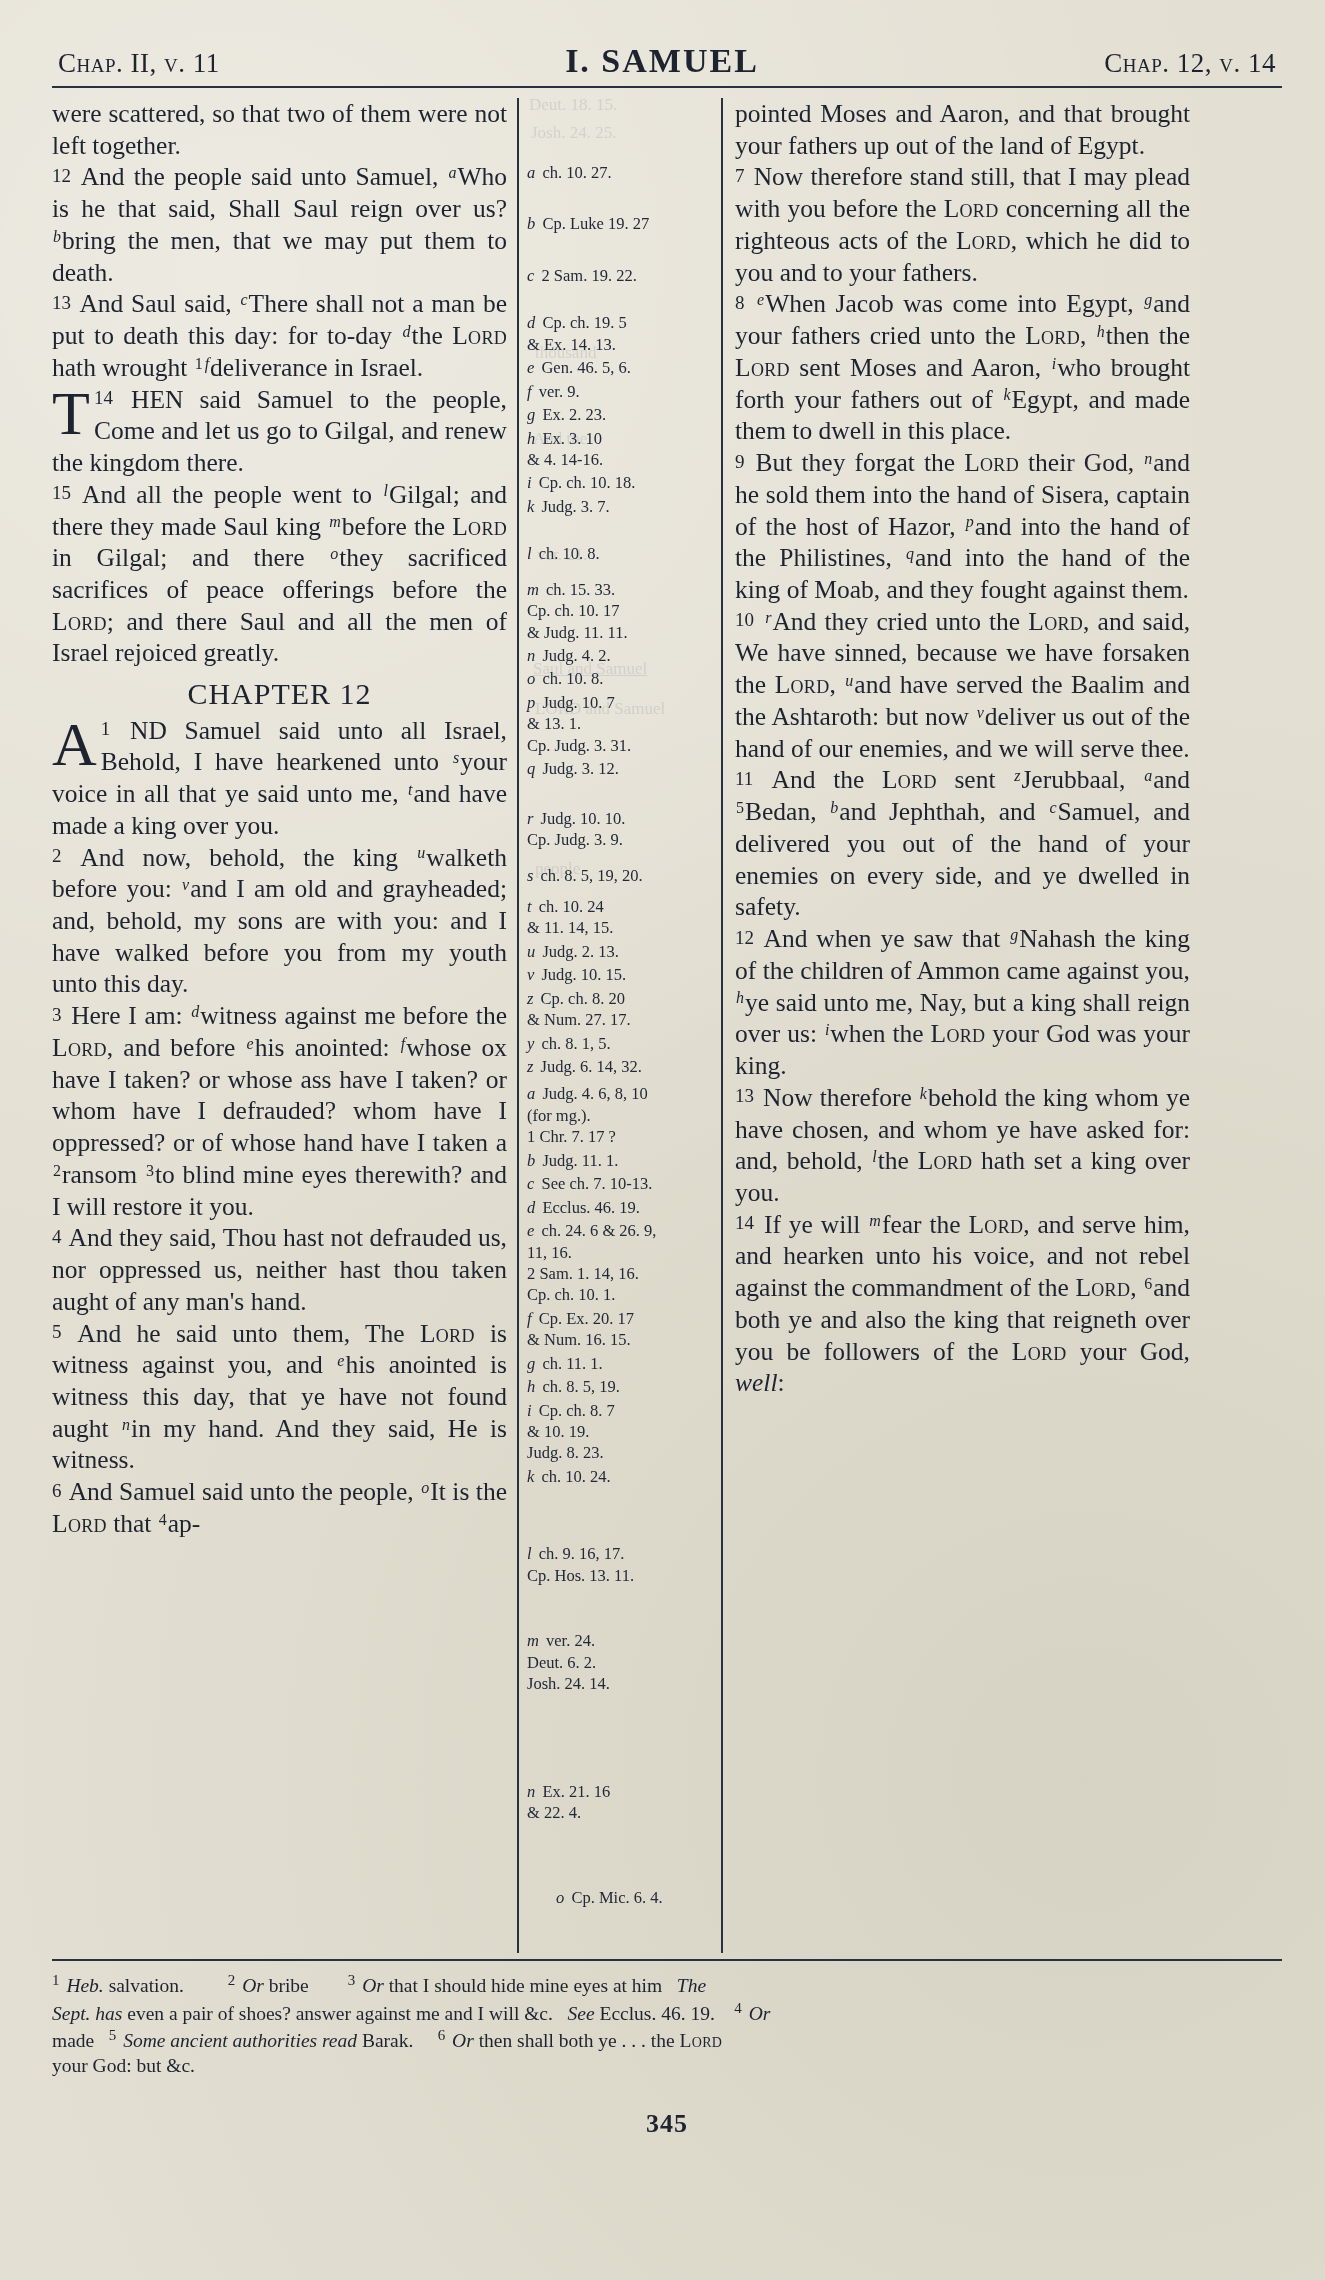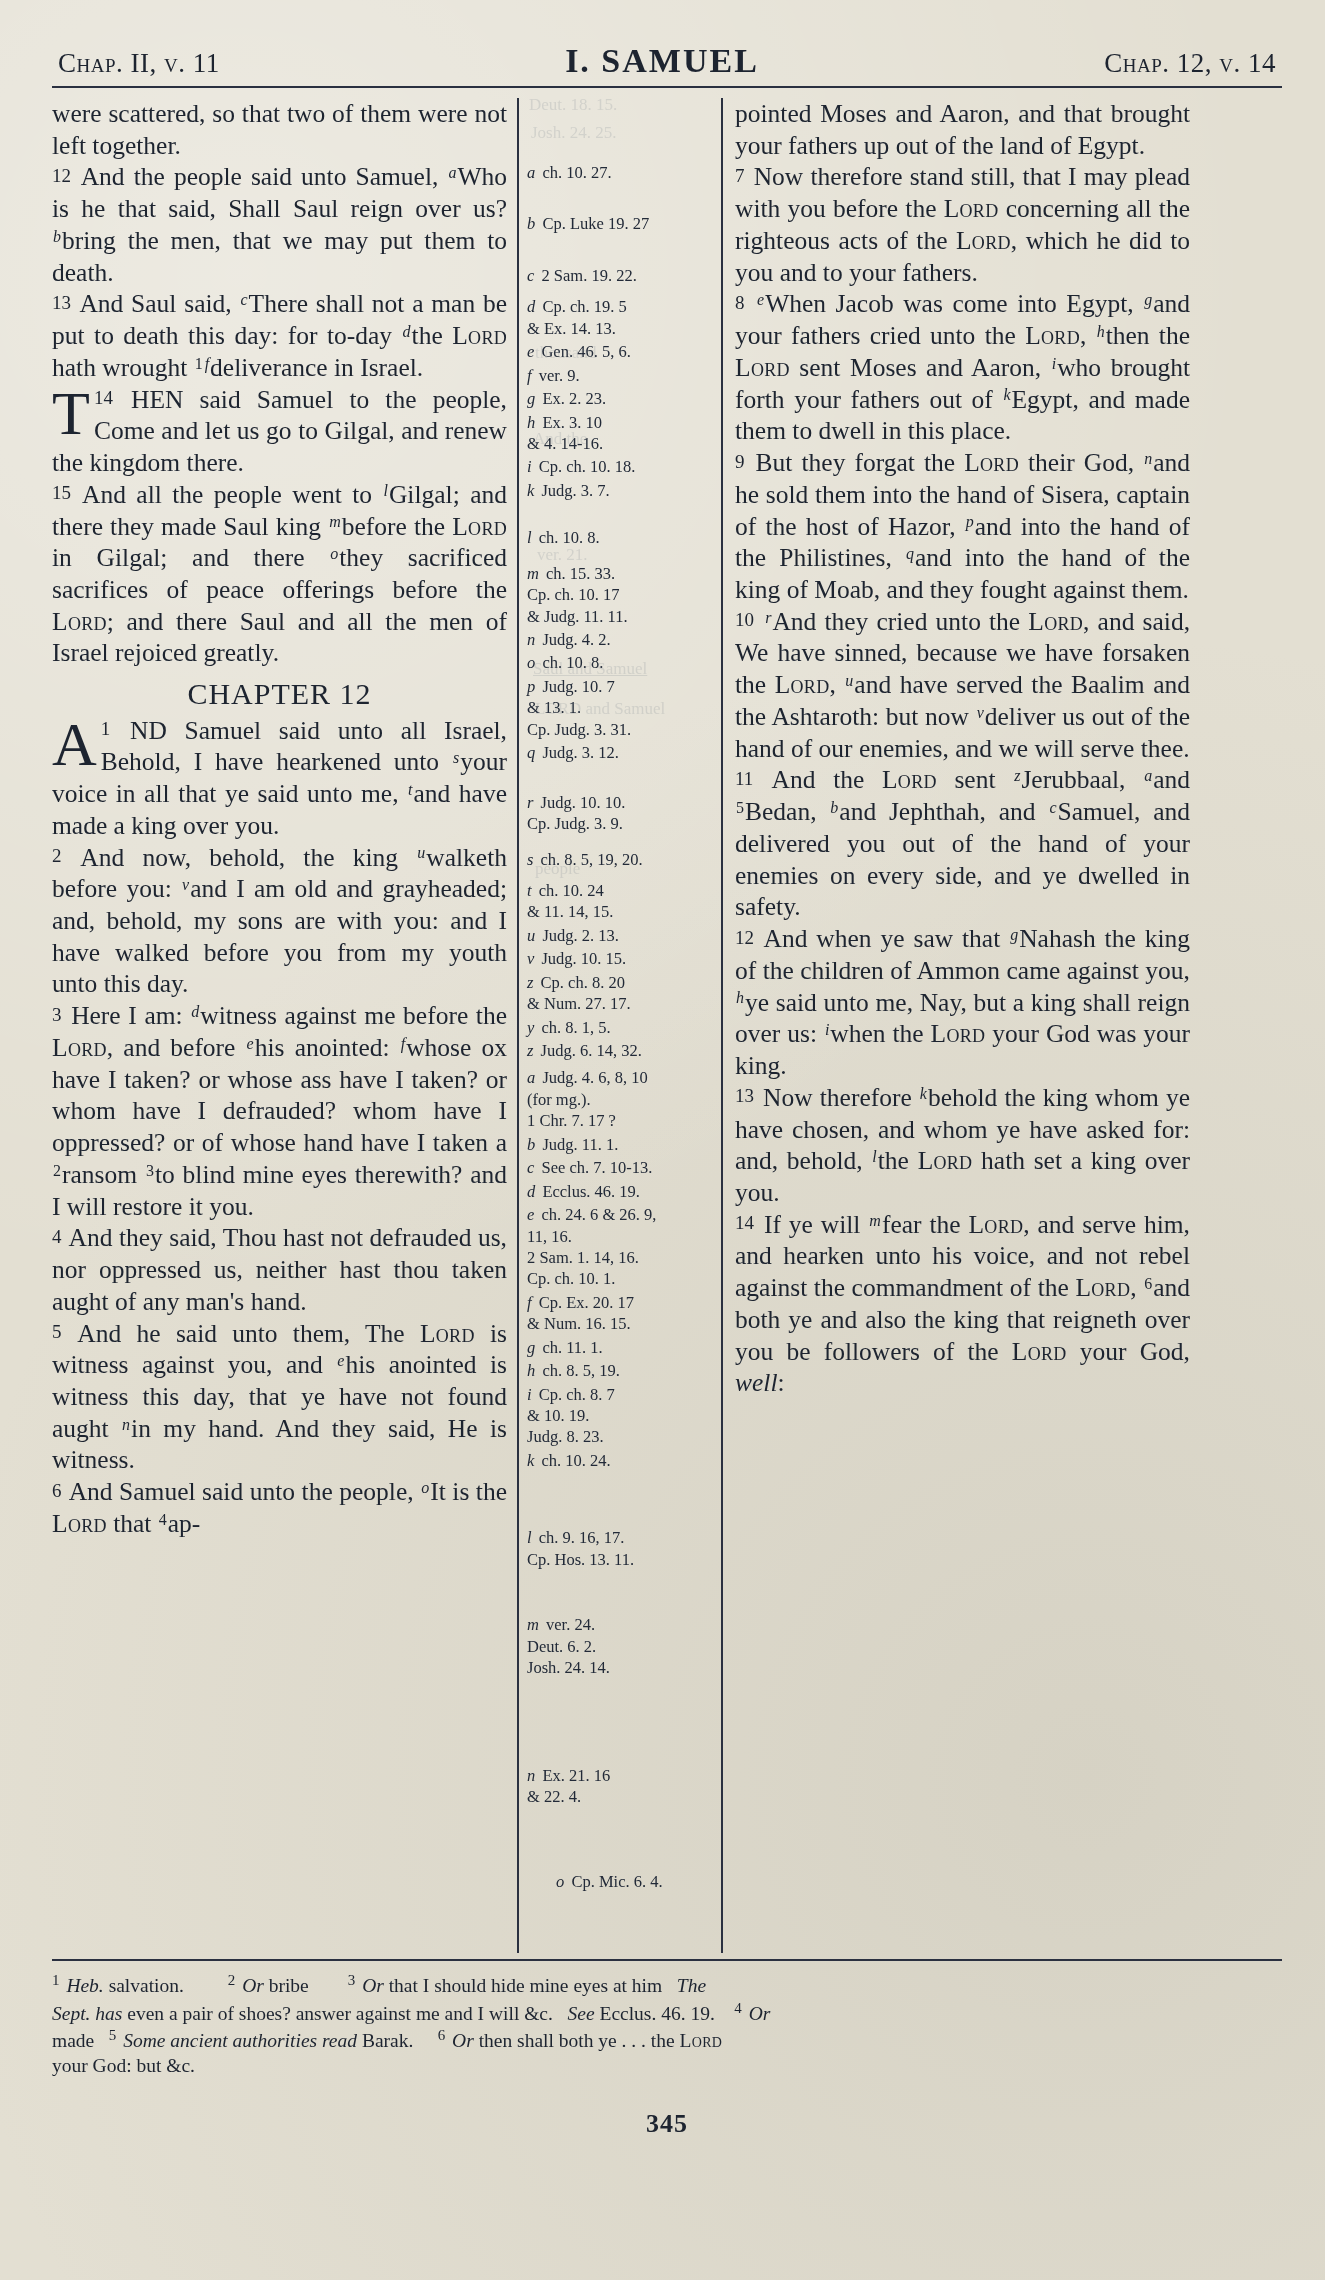--- a/index.html
+++ b/index.html
@@ -197,21 +197,21 @@
         <div id="refs-mount">
             <div class="refblock" style="margin-top: 64px;">
               <div class="rl"><span style="font-style: italic; padding-right: 3px;">a </span>ch. 10. 27.</div>
             </div>
             <div class="refblock" style="margin-top: 30px;">
               <div class="rl"><span style="font-style: italic; padding-right: 3px;">b </span>Cp. Luke 19. 27</div>
             </div>
             <div class="refblock" style="margin-top: 30px;">
               <div class="rl"><span style="font-style: italic; padding-right: 3px;">c </span>2 Sam. 19. 22.</div>
             </div>
-            <div class="refblock" style="margin-top: 10px;">
+            <div class="refblock" style="margin-top: 26px;">
               <div class="rl"><span style="font-style: italic; padding-right: 3px;">d </span>Cp. ch. 19. 5</div>
               <div class="rl">&amp; Ex. 14. 13.</div>
             </div>
             <div class="refblock">
               <div class="rl"><span style="font-style: italic; padding-right: 3px;">e </span>Gen. 46. 5, 6.</div>
             </div>
             <div class="refblock">
               <div class="rl"><span style="font-style: italic; padding-right: 3px;">f </span>ver. 9.</div>
             </div>
             <div class="refblock">

